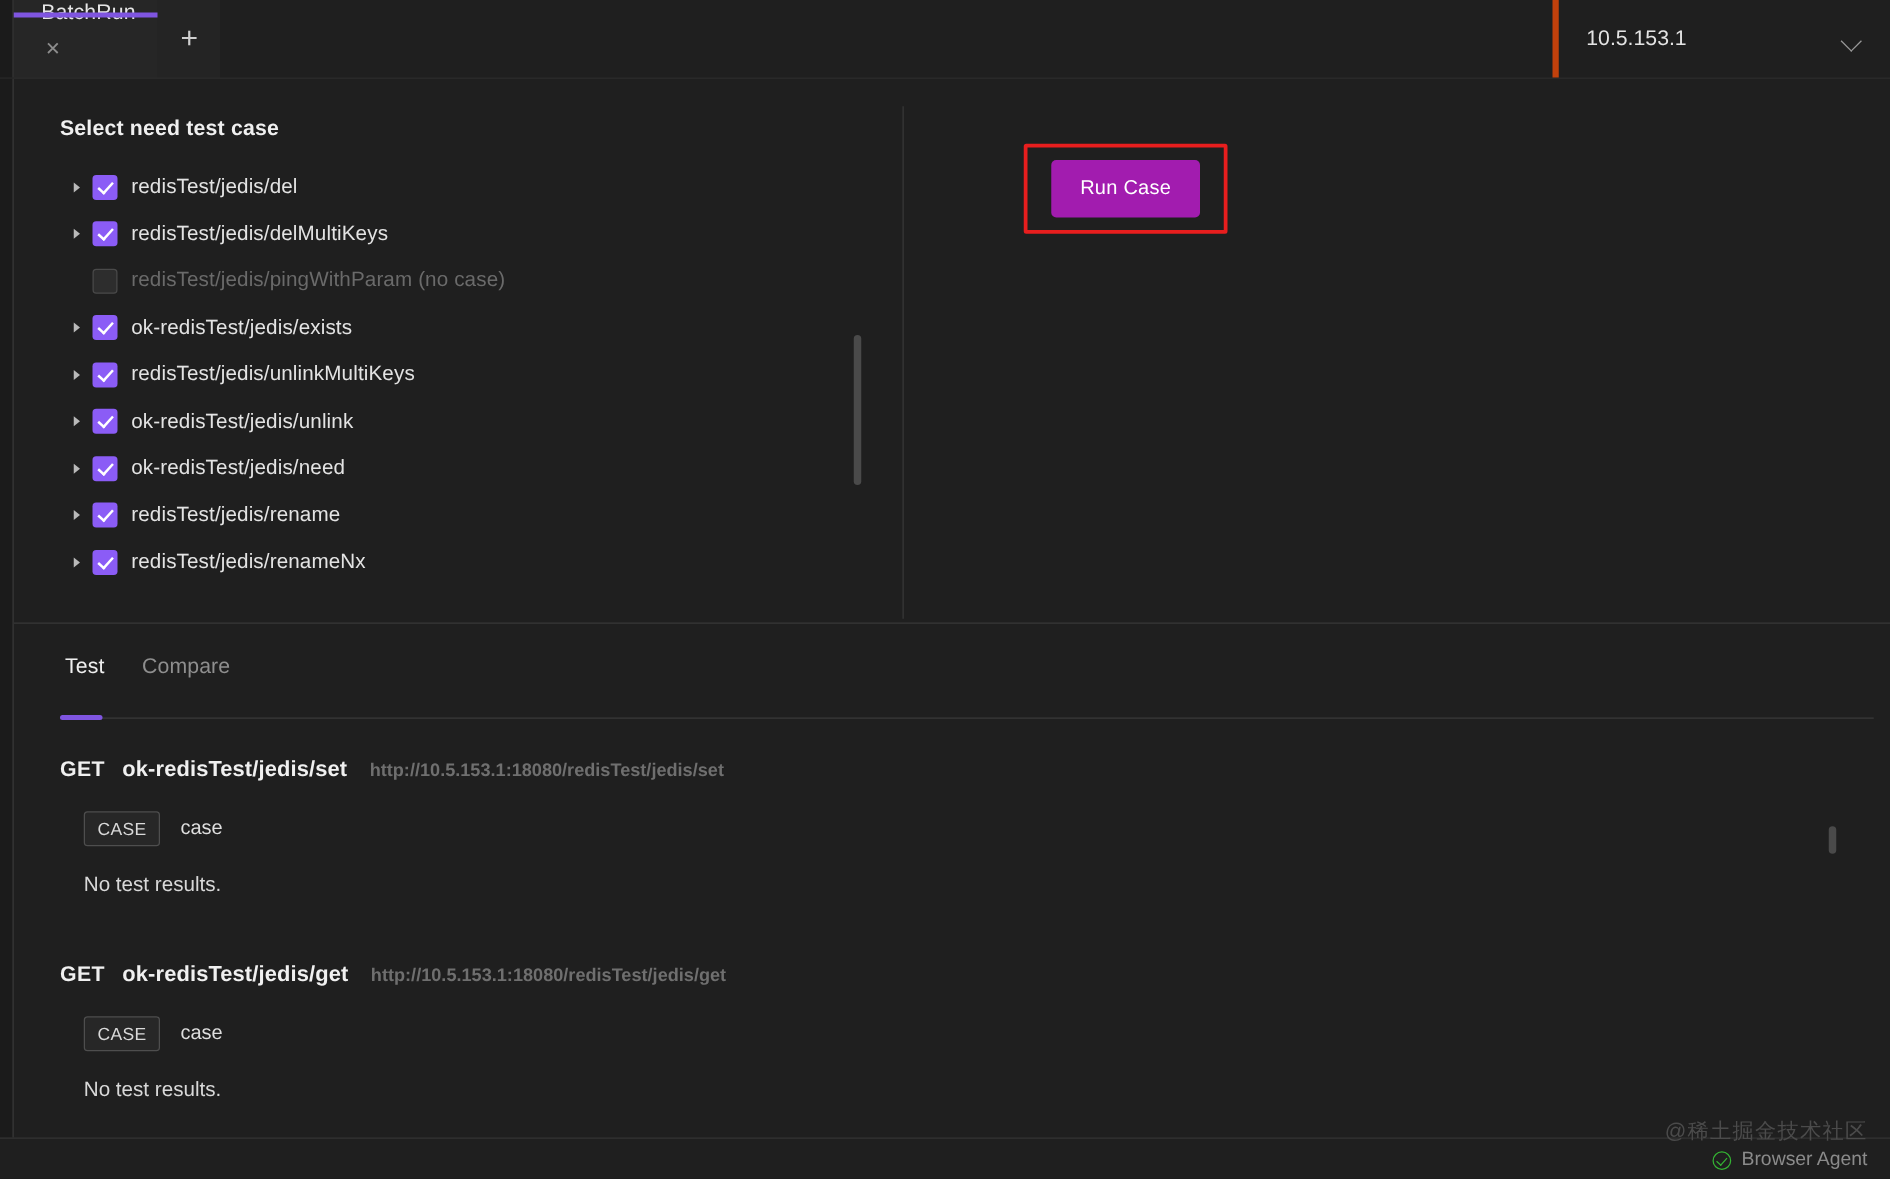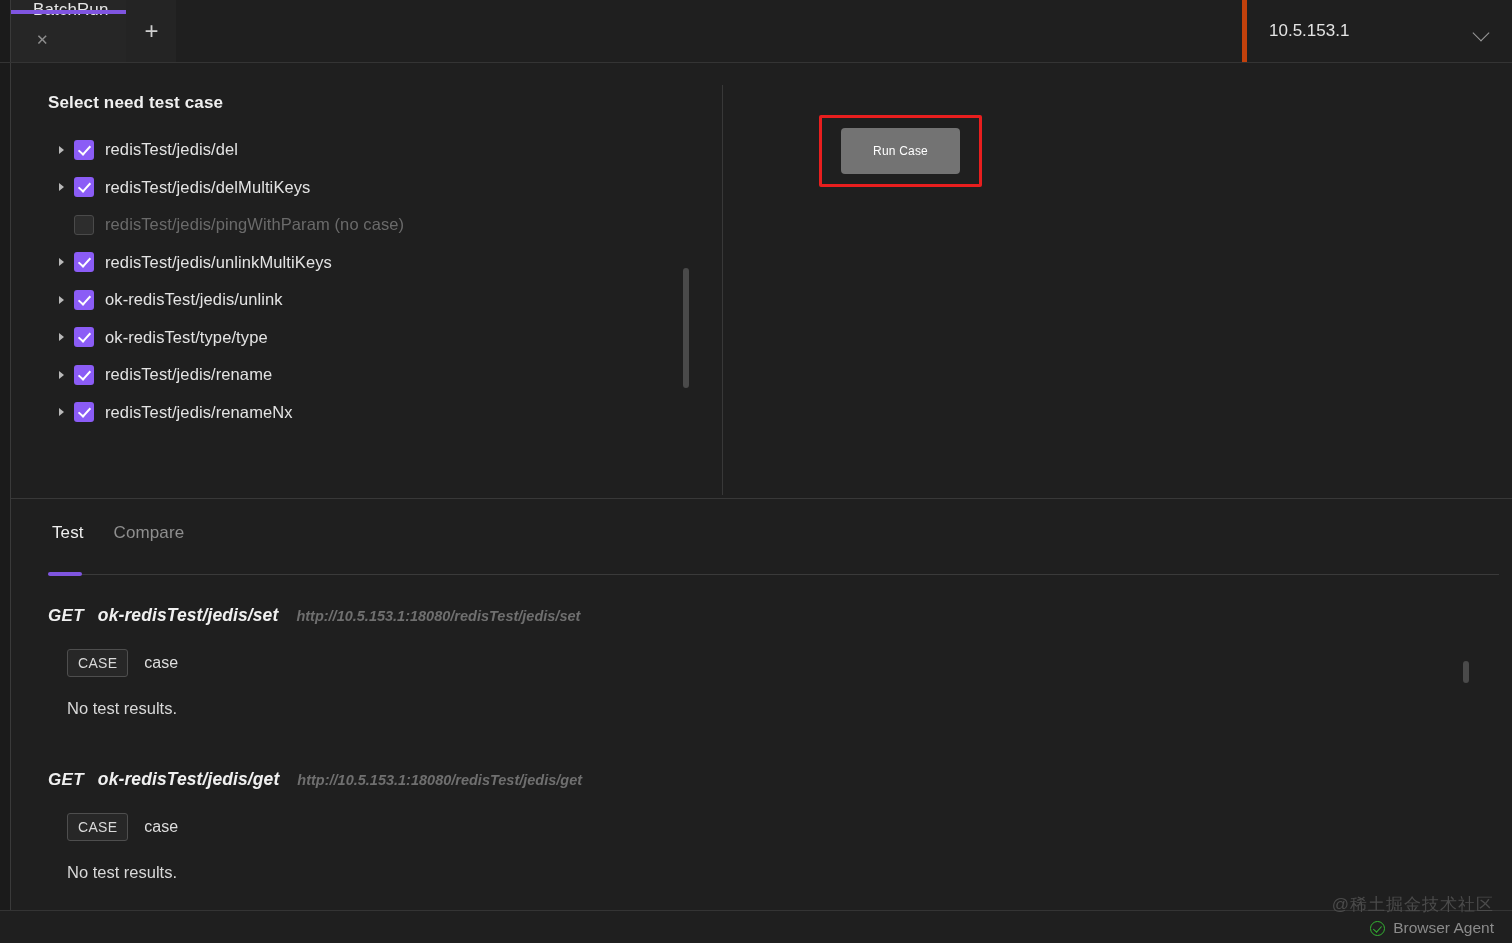--- a/index.html
+++ b/index.html
@@ -245,26 +245,26 @@
     height: 72px;
     border: 3px solid #e81e1e;
     border-radius: 2px;
     display: flex;
     align-items: center;
     justify-content: center;
   }
   .run-btn {
     width: 119px;
     height: 46px;
-    background: #737373;
+    background: #a21caf;
     border: none;
     border-radius: 4px;
     color: #ffffff;
     font-family: "Liberation Sans", sans-serif;
-    font-size: 12px;
+    font-size: 16px;
     cursor: pointer;
     letter-spacing: .2px;
   }
 
   
   .results {
     position: absolute;
     left: 11px; top: 436px;
     width: 1501px;
     height: 411px;
@@ -298,21 +298,20 @@
     height: 3.5px;
     background: #7f55e0;
     border-radius: 2px;
   }
 
   .req-block { position: absolute; left: 37px; width: 1300px; }
   .req-head {
     display: flex;
     align-items: baseline;
     gap: 14px;
-    font-style: italic;
   }
   .req-method {
     color: #f0f0f0;
     font-size: 17px;
     font-weight: bold;
     letter-spacing: .3px;
   }
   .req-name {
     color: #f0f0f0;
     font-size: 17.5px;
@@ -451,35 +450,42 @@
                 <i></i>
               </span>
               <span class="cbox disabled"></span>
               <span class="case-label">redisTest/jedis/pingWithParam (no case)</span>
             </div>
             <div class="case-row">
               <span class="caret">
                 <i></i>
               </span>
               <span class="cbox checked"></span>
+              <span class="case-label">ok-redisTest/jedis/exists</span>
+            </div>
+            <div class="case-row">
+              <span class="caret">
+                <i></i>
+              </span>
+              <span class="cbox checked"></span>
               <span class="case-label">redisTest/jedis/unlinkMultiKeys</span>
             </div>
             <div class="case-row">
               <span class="caret">
                 <i></i>
               </span>
               <span class="cbox checked"></span>
               <span class="case-label">ok-redisTest/jedis/unlink</span>
             </div>
             <div class="case-row">
               <span class="caret">
                 <i></i>
               </span>
               <span class="cbox checked"></span>
-              <span class="case-label">ok-redisTest/type/type</span>
+              <span class="case-label">ok-redisTest/jedis/need</span>
             </div>
             <div class="case-row">
               <span class="caret">
                 <i></i>
               </span>
               <span class="cbox checked"></span>
               <span class="case-label">redisTest/jedis/rename</span>
             </div>
             <div class="case-row">
               <span class="caret">

